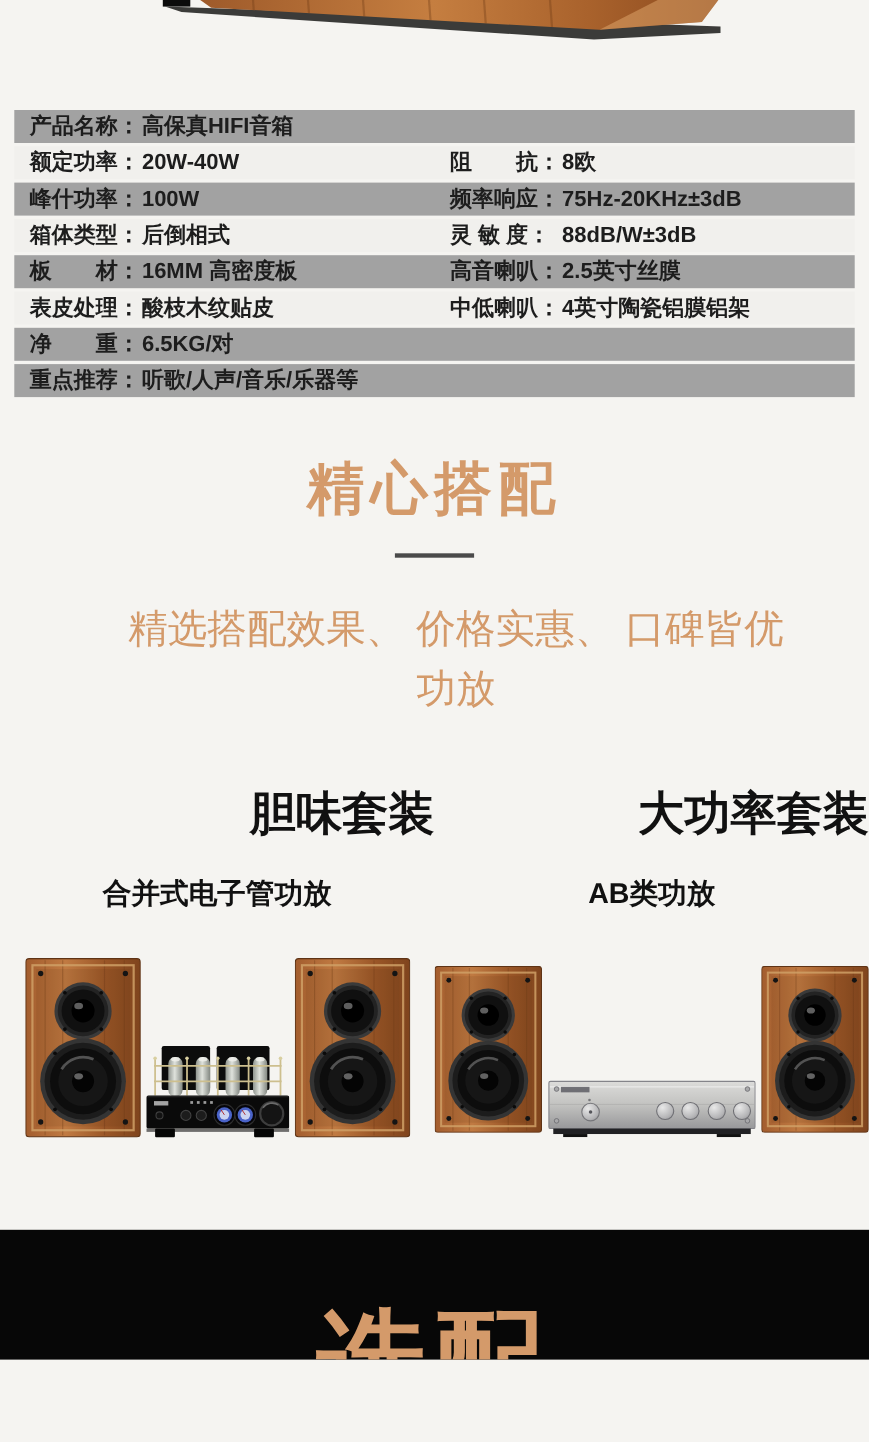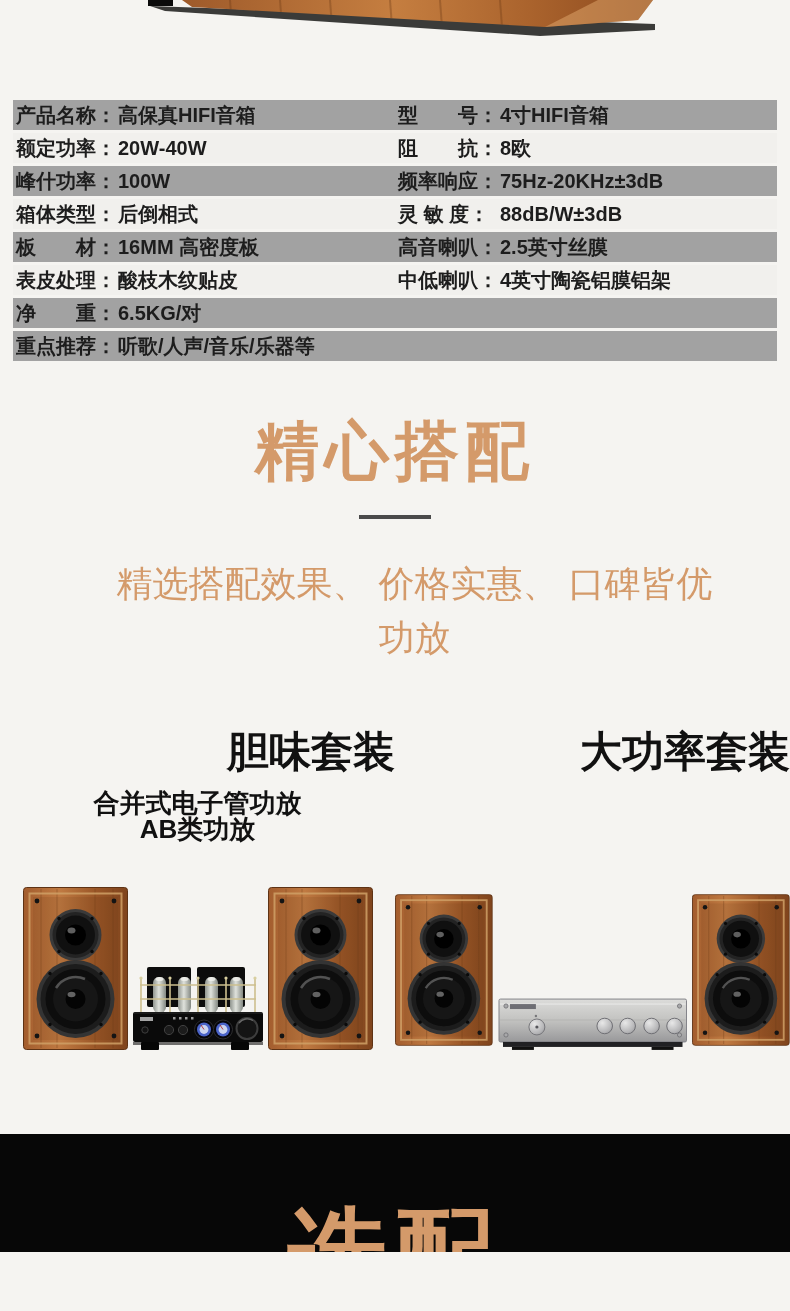--- a/index.html
+++ b/index.html
@@ -16,41 +16,41 @@
 
   
   .spec-table { margin:5px 13px 0 13px; }
   .trow {
     display:flex; height:30px; line-height:30px;
     margin-bottom:3px; font-size:20px; font-weight:bold;
     white-space:nowrap; overflow:hidden;
   }
   .trow.gray  { background:#a2a2a2; }
   .trow.light { background:#f1f0ed;align-items:center; }
-  .cell { width:50%; padding-left:3px; overflow:hidden; }
+  .cell { width:50%; padding-left:14px; overflow:hidden; }
   .lbl { display:inline-block; min-width:102px; }
   .val { display:inline-block; }
 
   
   .match-title {
     margin-top:58px; text-align:center;
-    font-size:64px; line-height:1; font-weight:900;
+    font-size:52px; line-height:1; font-weight:900;
     color:#d49a6a; letter-spacing:6px;
   }
   .divider { width:72px; height:4px; background:#4a4a4a; margin:32px auto 0 auto; }
   .subtitle {
     margin-top:38px; text-align:center;
     font-size:36px; line-height:54px; font-weight:500;
     color:#d49a6a;
     padding-left:39px;
   }
   .set-names { display:flex; margin-top:66px; }
   .set-names > div { width:50%; text-align:right; }
   .set-name { font-size:42px; line-height:42px; font-weight:bold; color:#111; }
-  .set-descs { display:flex; margin-top:17px;flex-direction:column; }
+  .set-descs { display:flex; margin-top:38px; }
   .set-descs > div { width:50%; text-align:center; }
   .set-desc { font-size:26px; line-height:26px; font-weight:bold; color:#111; }
 
   .sets-row { display:flex; margin-top:42px; height:166px; }
   .set { width:50%; display:flex; align-items:flex-end; justify-content:center; gap:5px; }
   .set svg { display:block; }
 
   
   .option-section {
     margin-top:84px; height:118px; background:#070707;
@@ -246,21 +246,20 @@
       <line x1="440" y1="0" x2="442" y2="27"></line>
         <line x1="500" y1="0" x2="502" y2="27"></line>
     </g>
     <polygon points="545,27 638,20 653,0 598,0" fill="#e8b275" opacity="0.45"></polygon>
   </svg>
 </div>
 
 <div class="spec-table">
   <div class="trow gray">
     <div class="cell"><span class="lbl">产品名称：</span><span class="val">高保真HIFI音箱</span></div>
-    <div class="cell"><span class="lbl">型　　号：</span><span class="val">4寸HIFI音箱</span></div>
   </div>
   <div class="trow light">
     <div class="cell"><span class="lbl">额定功率：</span><span class="val">20W-40W</span></div>
     <div class="cell"><span class="lbl">阻　　抗：</span><span class="val">8欧</span></div>
   </div>
   <div class="trow gray">
     <div class="cell"><span class="lbl">峰什功率：</span><span class="val">100W</span></div>
     <div class="cell"><span class="lbl">频率响应：</span><span class="val">75Hz-20KHz±3dB</span></div>
   </div>
   <div class="trow light">

